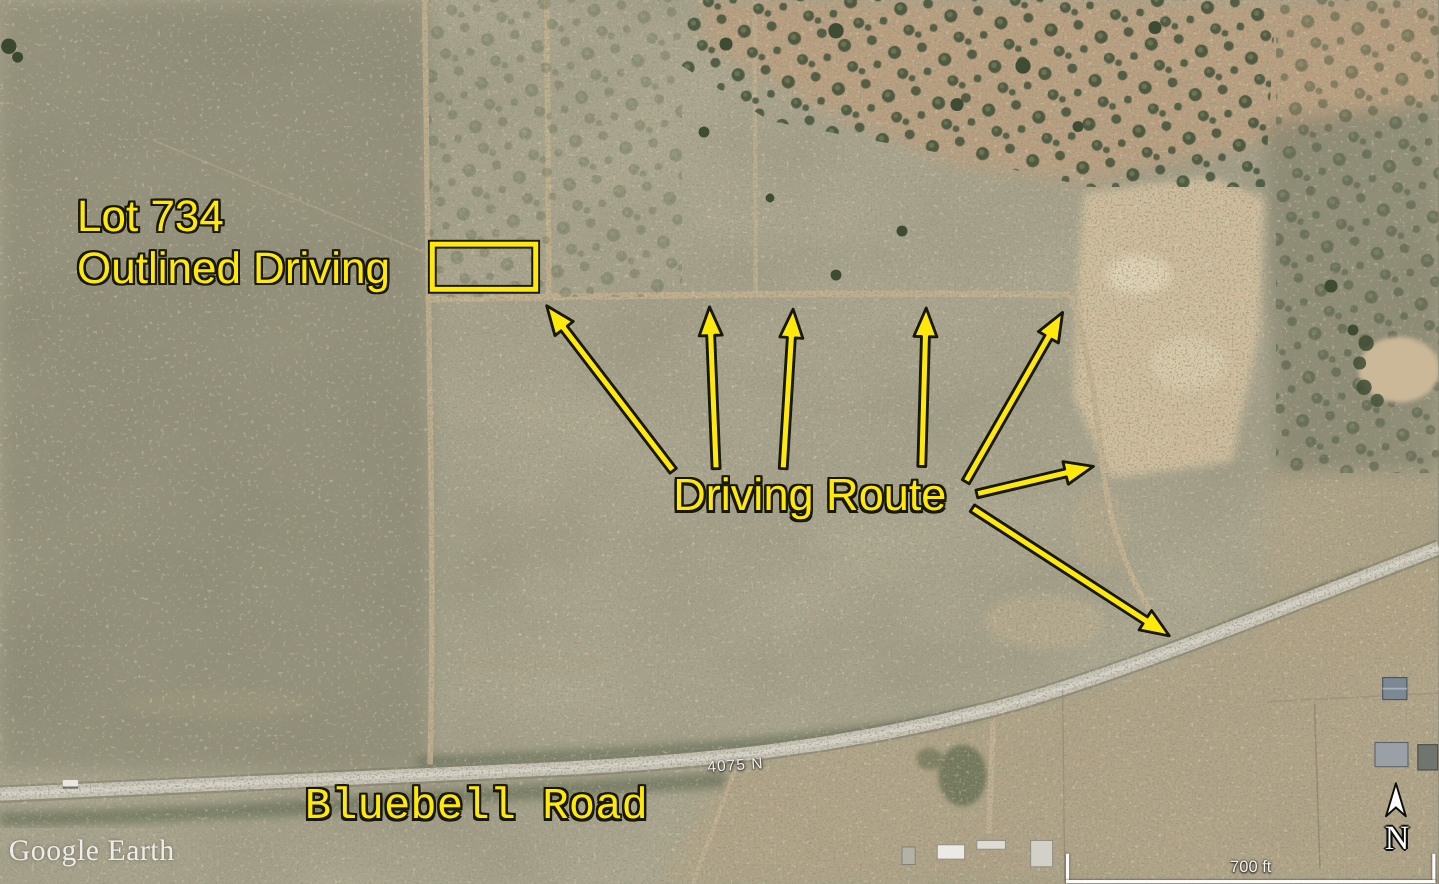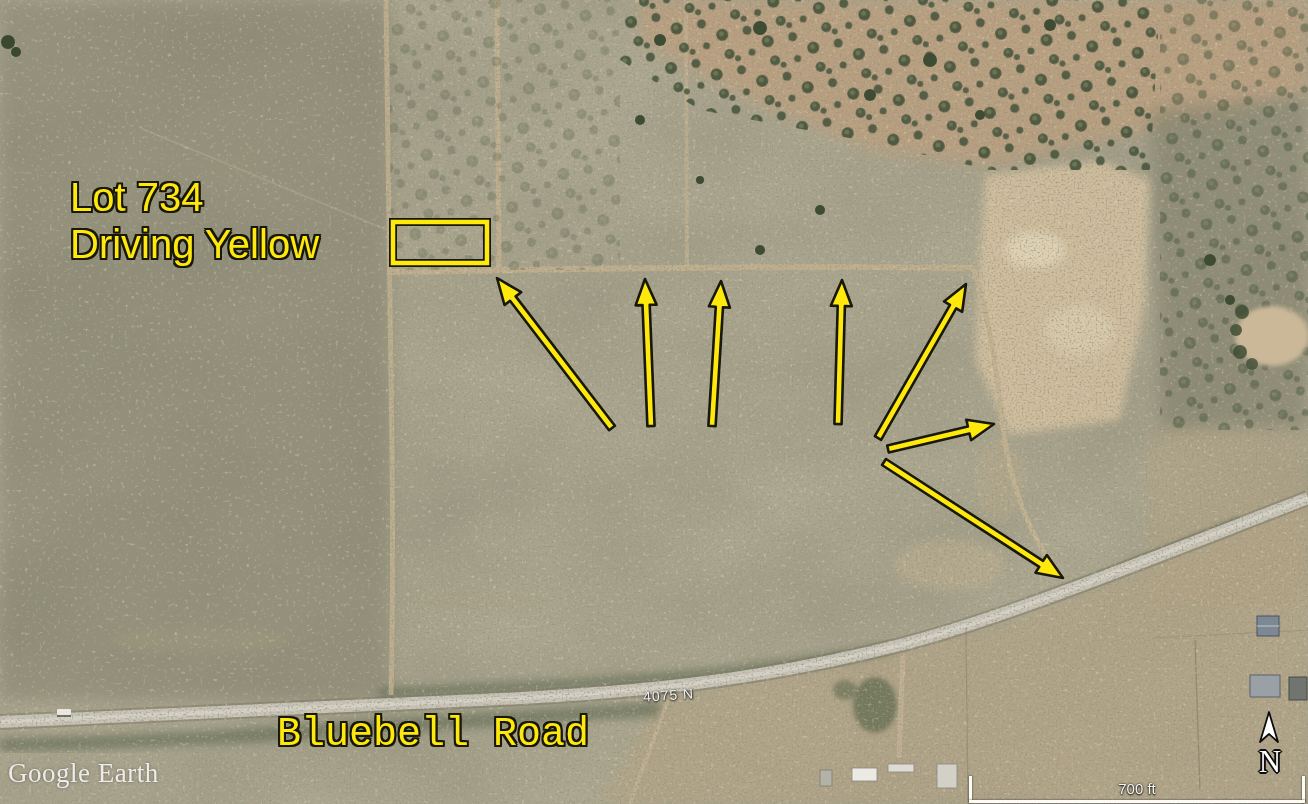--- a/index.html
+++ b/index.html
@@ -184,23 +184,24 @@
         <polygon points="881.1,439.8 956.2,308.4 962.2,311.8 966.0,284.0 944.0,301.4 950.0,304.8 874.9,436.2" fill="#ffe80c" stroke="#17170a" stroke-width="2.6" stroke-linejoin="round"></polygon>
         <polygon points="888.8,452.5 969.5,433.5 971.1,440.2 994.0,424.0 966.3,419.7 967.9,426.5 887.2,445.5" fill="#ffe80c" stroke="#17170a" stroke-width="2.6" stroke-linejoin="round"></polygon>
         <polygon points="882.0,465.0 1039.2,566.9 1035.5,572.7 1063.0,578.0 1046.9,555.0 1043.1,560.8 886.0,459.0" fill="#ffe80c" stroke="#17170a" stroke-width="2.6" stroke-linejoin="round"></polygon>
       </g>
 
     <polygon points="1269,712 1278,742 1269,734 1260,742" fill="#ffffff" stroke="#0d0d0d" stroke-width="1.8" stroke-linejoin="round"></polygon>
   </svg>
 
   <div class="annot lot-label">
     <div>Lot 734</div>
-    <div>Driving Yellow</div>
+    <div>Outlined Driving</div>
   </div>
 
+  <div class="annot route-label">Driving Route</div>
 
   <div class="annot road-label">Bluebell Road</div>
 
   <div class="street-sign">4075 N</div>
 
   <div class="watermark">Google Earth</div>
 
   <div class="north">
     <div class="n-label">N</div>
   </div>

